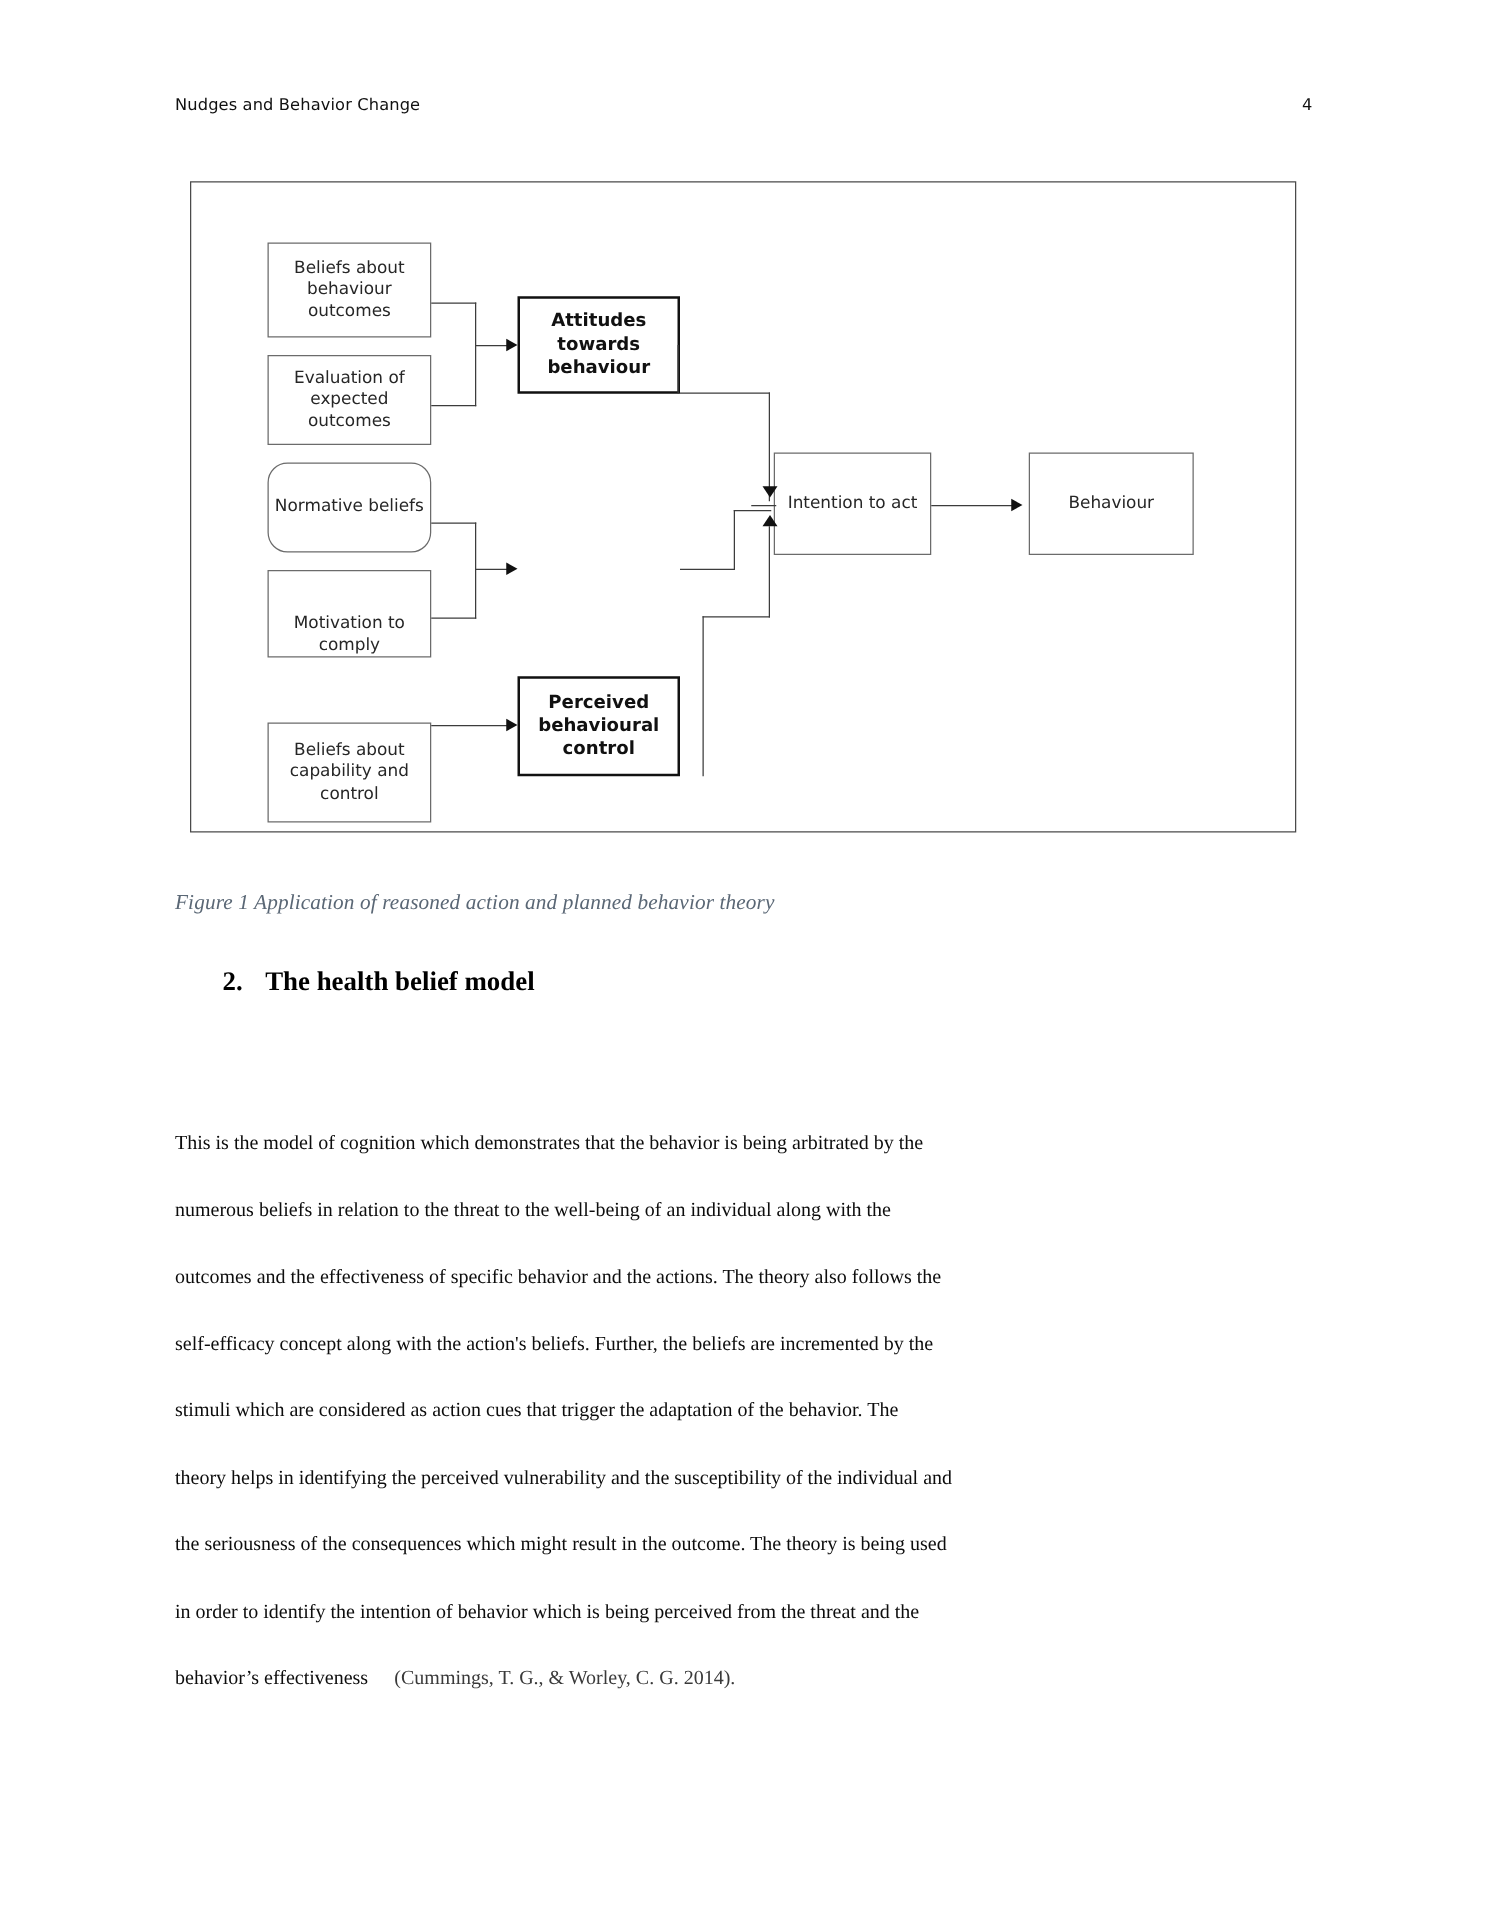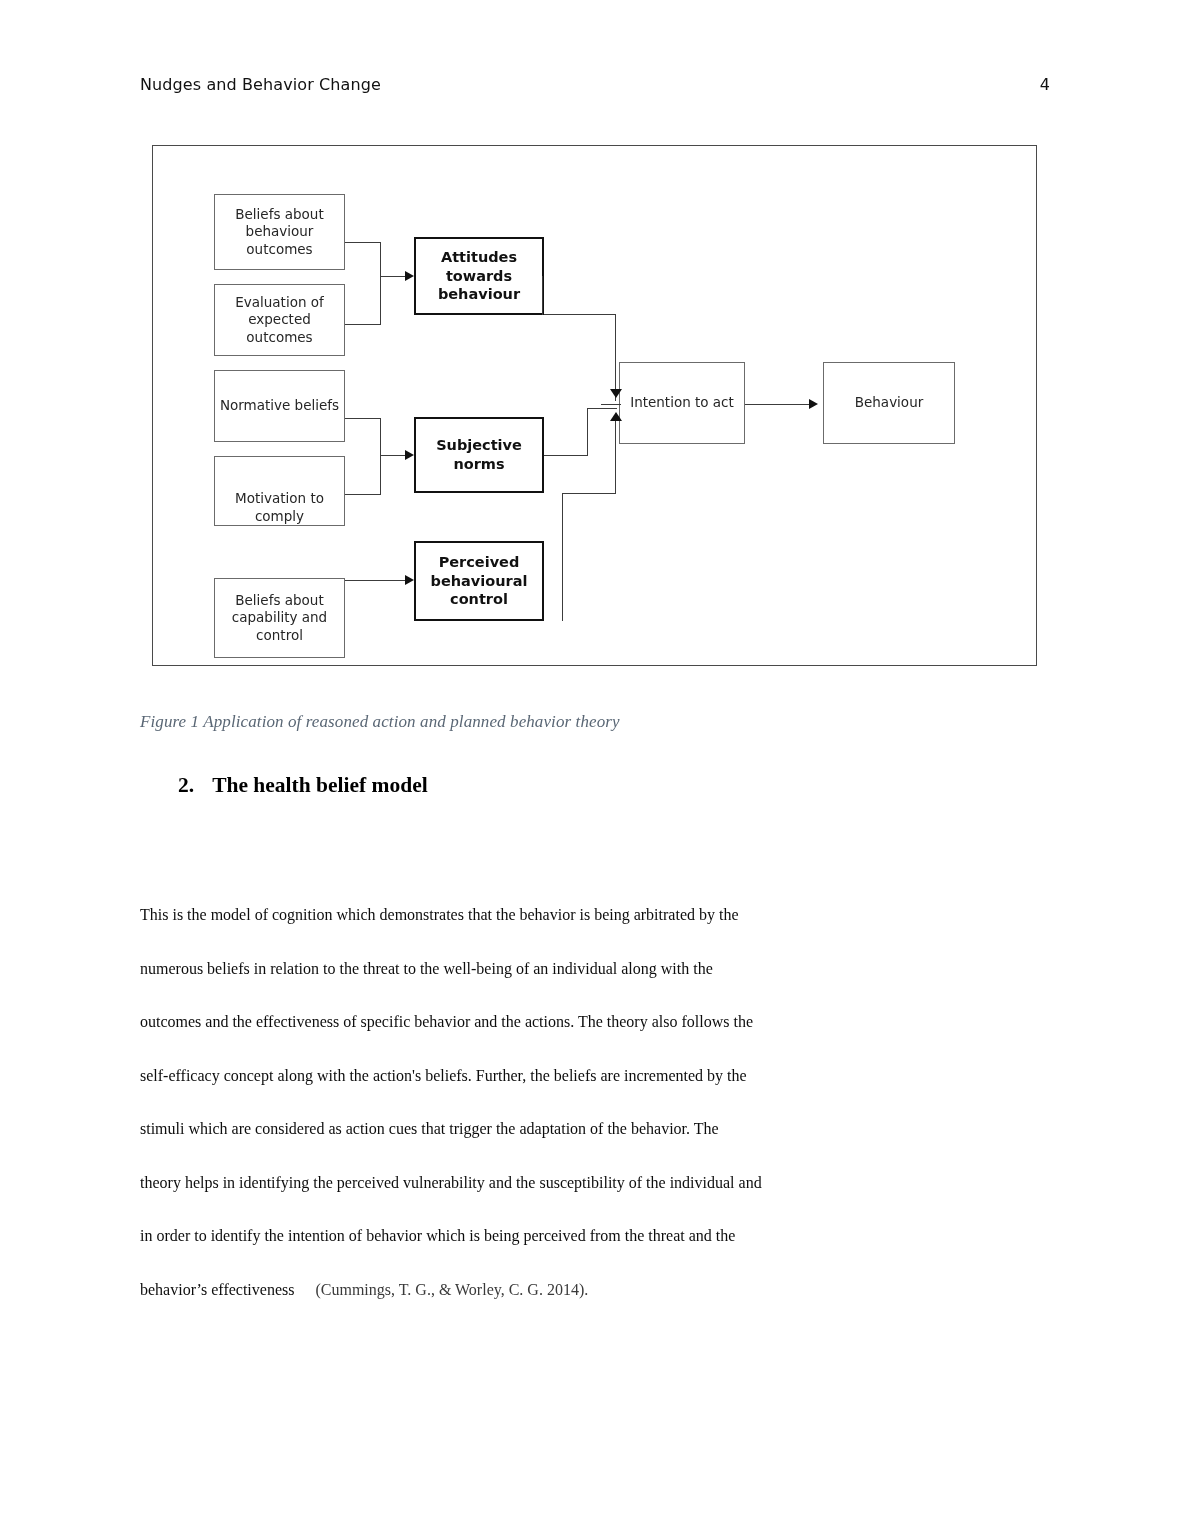--- a/index.html
+++ b/index.html
@@ -20,21 +20,21 @@
   #running-head {
     position: absolute;
     left: 140px;
     top: 70px;
     width: 910px;
     height: 28px;
     display: flex;
     justify-content: space-between;
     align-items: center;
     font-family: "DejaVu Sans", sans-serif;
-    font-size: 16px;
+    font-size: 13px;
     color: #111111;
     letter-spacing: 0.1px;
   }
   #running-head .rh-title { white-space: nowrap; }
   #running-head .rh-page  { white-space: nowrap; }
 
   
   #figure-frame {
     position: absolute;
     left: 152px;
@@ -164,39 +164,36 @@
   <div id="figure-canvas">
 
     <div class="dbox thin" style="left:61px; top:48px; width:131px; height:76px;">
       <span class="lbl">Beliefs about behaviour outcomes</span>
     </div>
 
     <div class="dbox thin" style="left:61px; top:138px; width:131px; height:72px;">
       <span class="lbl">Evaluation of expected outcomes</span>
     </div>
 
-    <div class="dbox thin" style="left:61px; top:224px; width:131px; height:72px;">
+    <div class="dbox thin" style="left:61px; top:224px; width:131px; height:72px;border-radius:16px;">
       <span class="lbl">Normative beliefs</span>
     </div>
 
     <div class="dbox thin" style="left:61px; top:310px; width:131px; height:70px;align-items:flex-end;">
       <span class="lbl">Motivation to comply</span>
     </div>
 
     <div class="dbox thin" style="left:61px; top:392px; width:131px; height:80px;margin-top:40px;">
       <span class="lbl">Beliefs about capability and control</span>
     </div>
 
     <div class="dbox thick" style="left:261px; top:91px; width:130px; height:78px;">
       <span class="lbl">Attitudes towards behaviour</span>
     </div>
 
-    <div class="dbox thick" style="left:261px; top:271px; width:130px; height:76px;">
-      <span class="lbl">Subjective norms</span>
-    </div>
 
     <div class="dbox thick" style="left:261px; top:395px; width:130px; height:80px;">
       <span class="lbl">Perceived behavioural control</span>
     </div>
 
     <div class="dbox thin" style="left:466px; top:216px; width:126px; height:82px;">
       <span class="lbl">Intention to act</span>
     </div>
 
     <div class="dbox thin" style="left:670px; top:216px; width:132px; height:82px;">
@@ -247,17 +244,18 @@
   <span>The health belief model</span>
 </div>
 
 <div id="body-text">
   <div class="bline">This is the model of cognition which demonstrates that the behavior is being arbitrated by the</div>
   <div class="bline">numerous beliefs in relation to the threat to the well-being of an individual along with the</div>
   <div class="bline">outcomes and the effectiveness of specific behavior and the actions. The theory also follows the</div>
   <div class="bline">self-efficacy concept along with the action's beliefs. Further, the beliefs are incremented by the</div>
   <div class="bline">stimuli which are considered as action cues that trigger the adaptation of the behavior. The</div>
   <div class="bline">theory helps in identifying the perceived vulnerability and the susceptibility of the individual and</div>
+  <div class="bline">the seriousness of the consequences which might result in the outcome. The theory is being used</div>
   <div class="bline">in order to identify the intention of behavior which is being perceived from the threat and the</div>
   <div class="bline">
     <span>behavior’s effectiveness </span><span class="cite">(Cummings, T. G., &amp; Worley, C. G. 2014).</span>
   </div>
 </div>
 
 </body></html>

